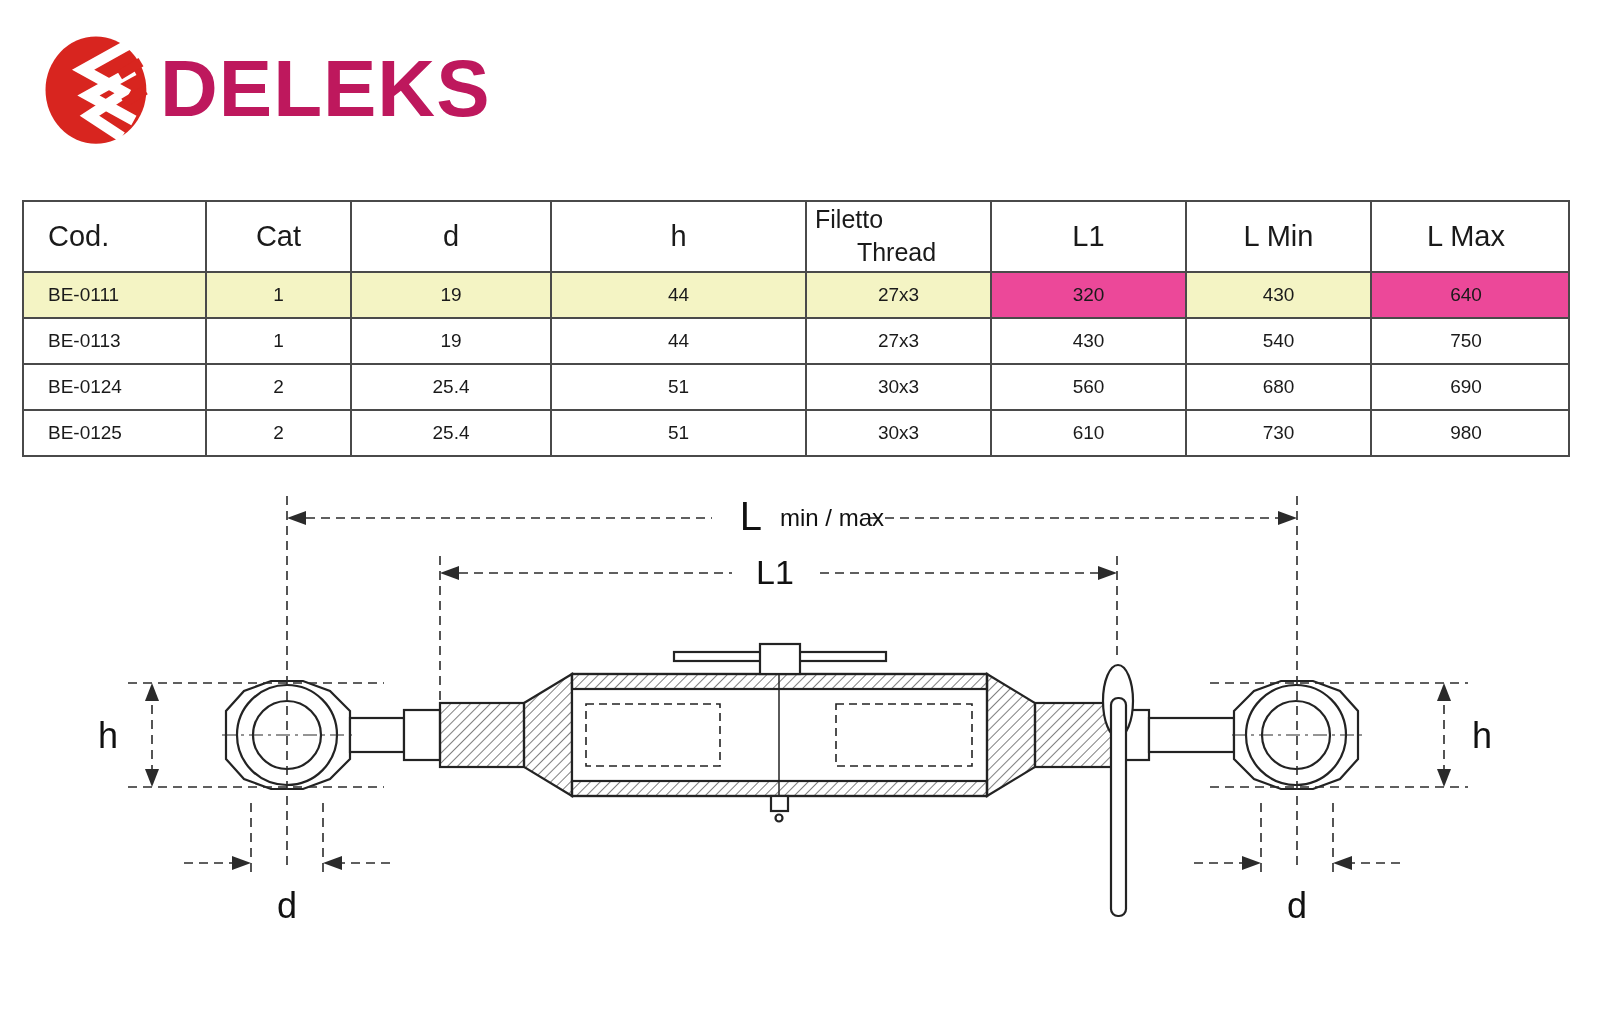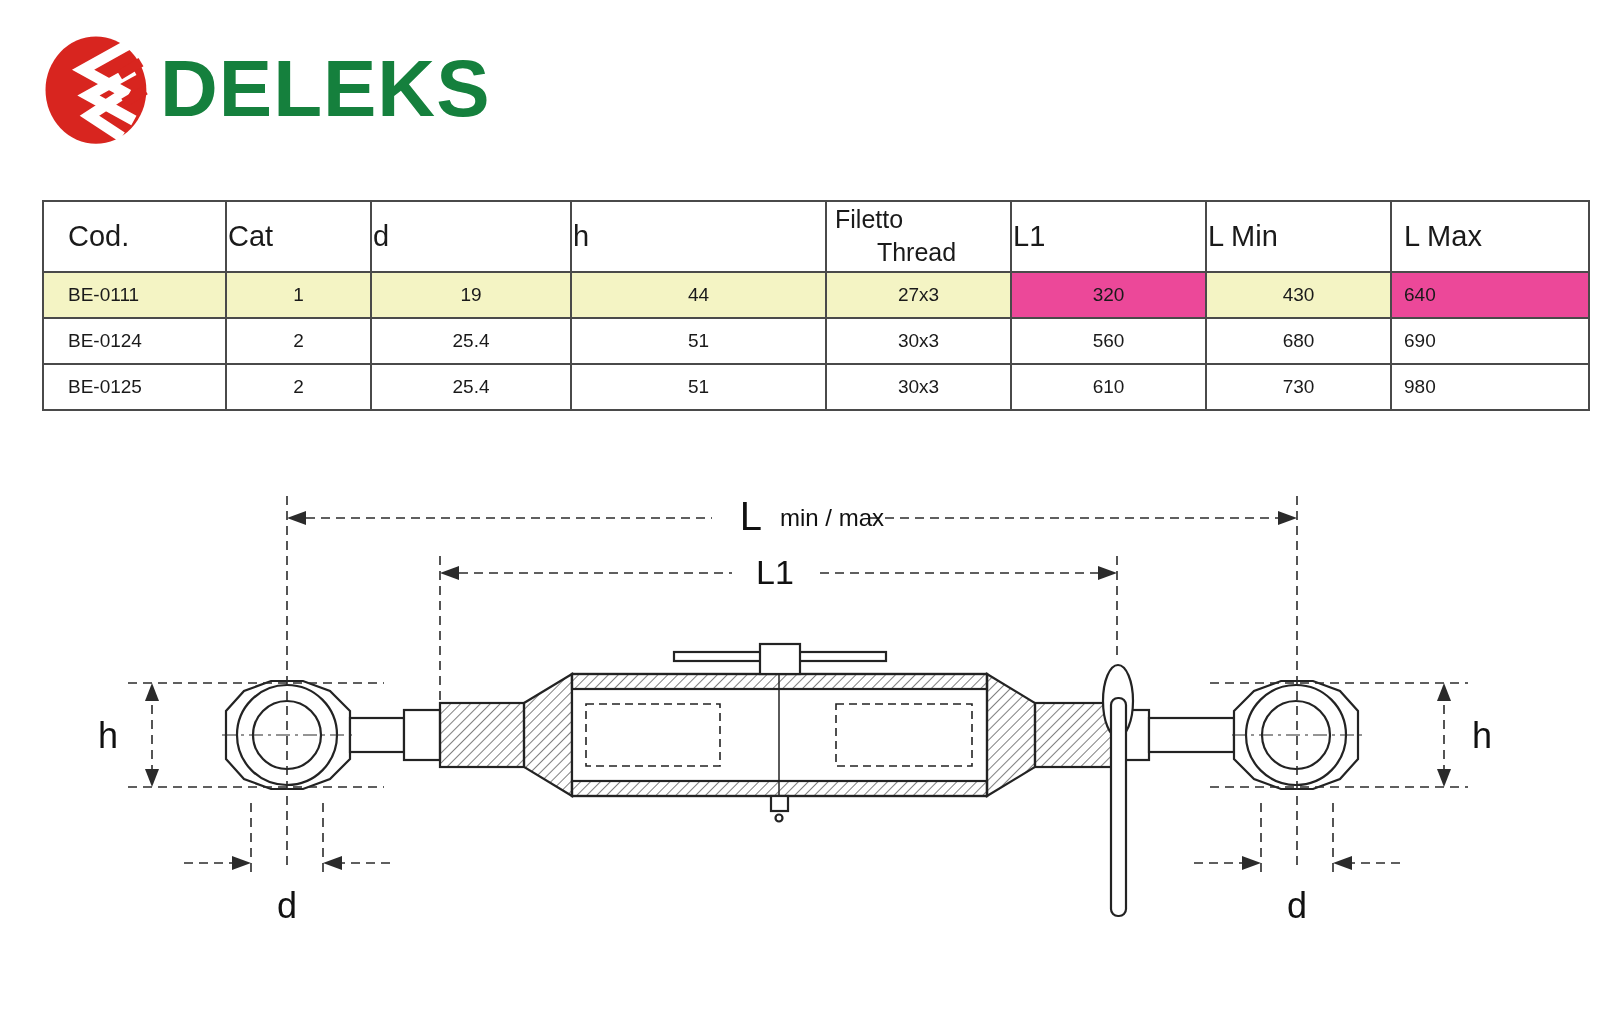--- a/index.html
+++ b/index.html
@@ -3,29 +3,29 @@
 <meta charset="utf-8">
 <style>
   html, body { margin:0; padding:0; }
   body {
     width:1600px; height:1013px; background:#ffffff;
     font-family:"Liberation Sans", sans-serif; color:#1a1a1a;
     position:relative; overflow:hidden;
   }
   .logo { position:absolute; top:30px; left:38px; display:flex; align-items:center; }
   .brand-name {
-    font-size:80px; font-weight:bold; letter-spacing:1px; color:#15803d; margin-left:4px; line-height:1;
+    font-size:80px; font-weight:bold; letter-spacing:1px; color:#be185d; margin-left:4px; line-height:1;
   }
-  .spec-table { position:absolute; top:200px; left:42px; }
+  .spec-table { position:absolute; top:200px; left:22px; }
   table { border-collapse:collapse; table-layout:fixed; width:1546px; }
   th, td { border:2px solid #4a4a4a; font-weight:normal; overflow:hidden; }
-  th { height:56px; font-size:29px; text-align:left; vertical-align:middle; }
+  th { height:56px; font-size:29px; text-align:center; vertical-align:middle; }
   td { height:42px; font-size:19px; text-align:center; vertical-align:middle; }
   th.a-left, td.a-left { text-align:left; padding-left:24px; }
-  th.a-right, td.a-right { text-align:left; padding-right:20px;padding-left:12px; }
+  th.a-right, td.a-right { text-align:center; padding-right:20px;padding-left:12px; }
   th.filetto { font-size:25px; text-align:left; padding:2px 8px; vertical-align:top; line-height:1.25; }
   th.filetto .t2 { display:block; text-align:center; padding-right:4px; margin-top:2px; }
   .diagram { position:absolute; top:468px; left:72px; }
   svg text { font-family:"Liberation Sans", sans-serif; fill:#111; }
 </style>
 </head>
 <body>
 
 <div class="logo">
   <svg width="118" height="118" viewBox="0 0 110 110">
@@ -75,20 +75,30 @@
         <td class="a-left" style="background: rgb(244, 244, 196);">BE-0111</td>
         <td style="background: rgb(244, 244, 196);">1</td>
         <td style="background: rgb(244, 244, 196);">19</td>
         <td style="background: rgb(244, 244, 196);">44</td>
         <td style="background: rgb(244, 244, 196);">27x3</td>
         <td style="background: #ec4899;">320</td>
         <td style="background: rgb(244, 244, 196);">430</td>
         <td class="a-right" style="background: #ec4899; margin-top: 38px;">640</td>
       </tr>
       <tr>
+        <td class="a-left">BE-0113</td>
+        <td>1</td>
+        <td>19</td>
+        <td>44</td>
+        <td>27x3</td>
+        <td>430</td>
+        <td>540</td>
+        <td class="a-right">750</td>
+      </tr>
+      <tr>
         <td class="a-left">BE-0124</td>
         <td>2</td>
         <td>25.4</td>
         <td>51</td>
         <td>30x3</td>
         <td>560</td>
         <td>680</td>
         <td class="a-right">690</td>
       </tr>
       <tr>

